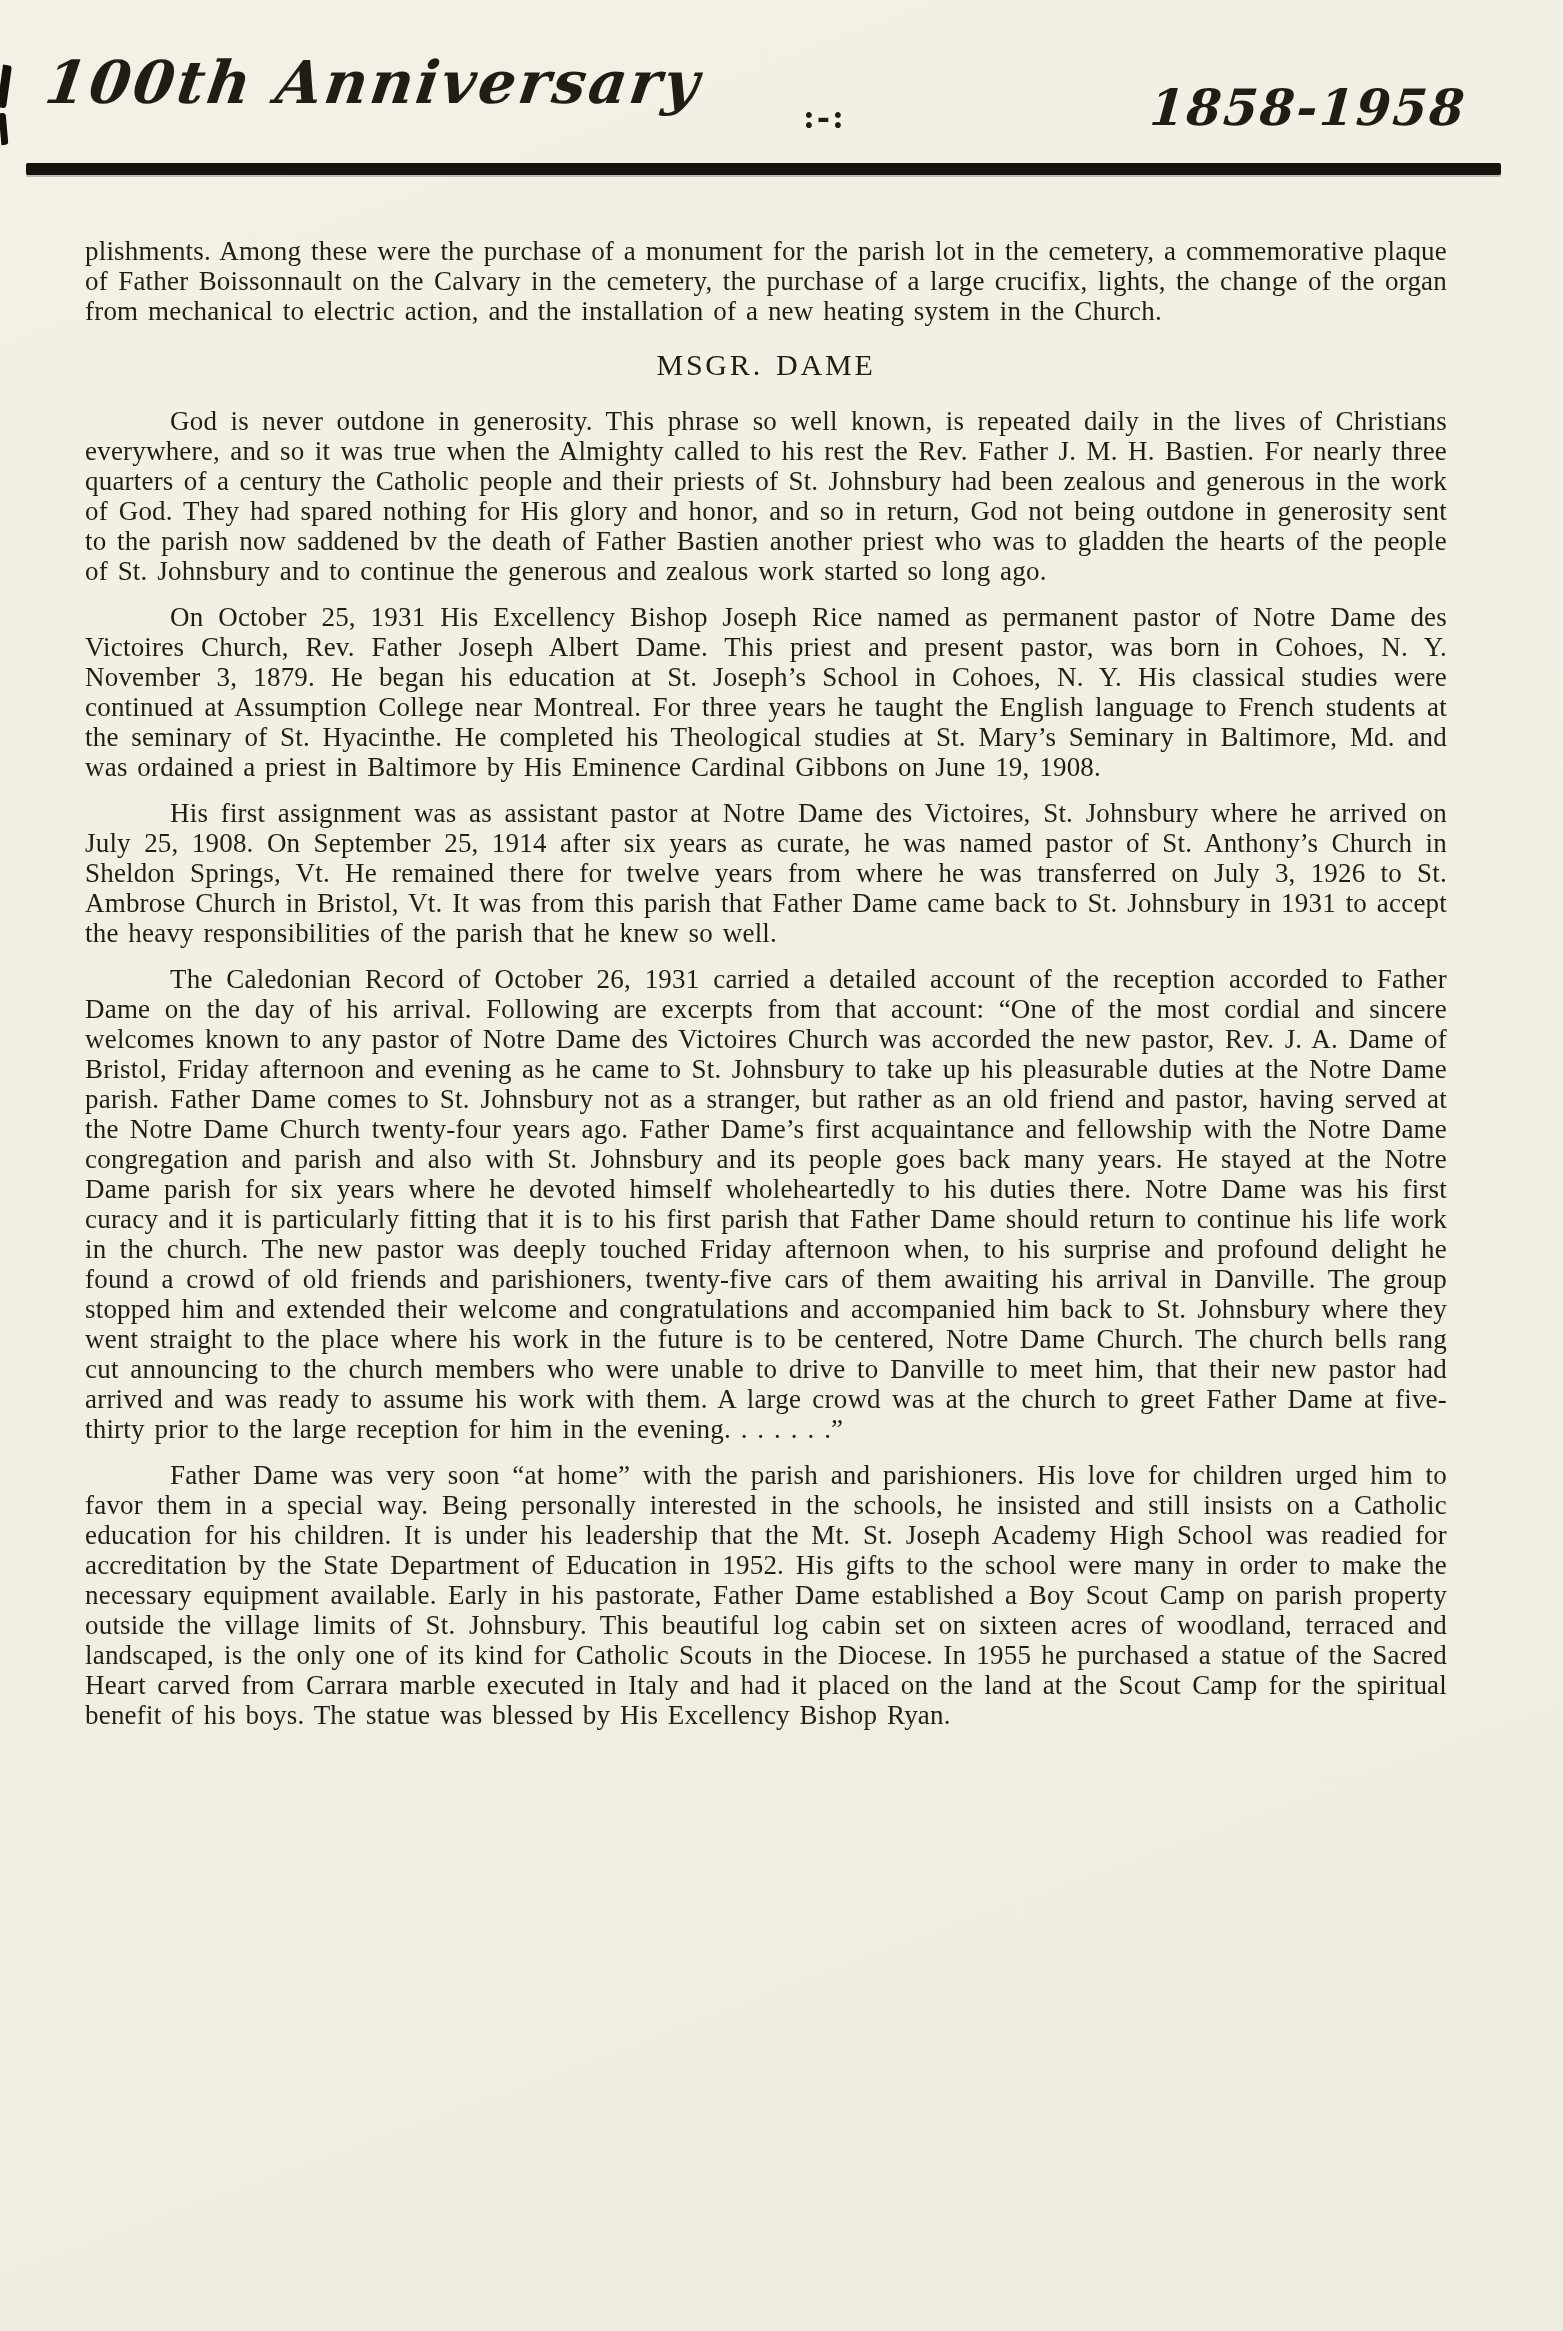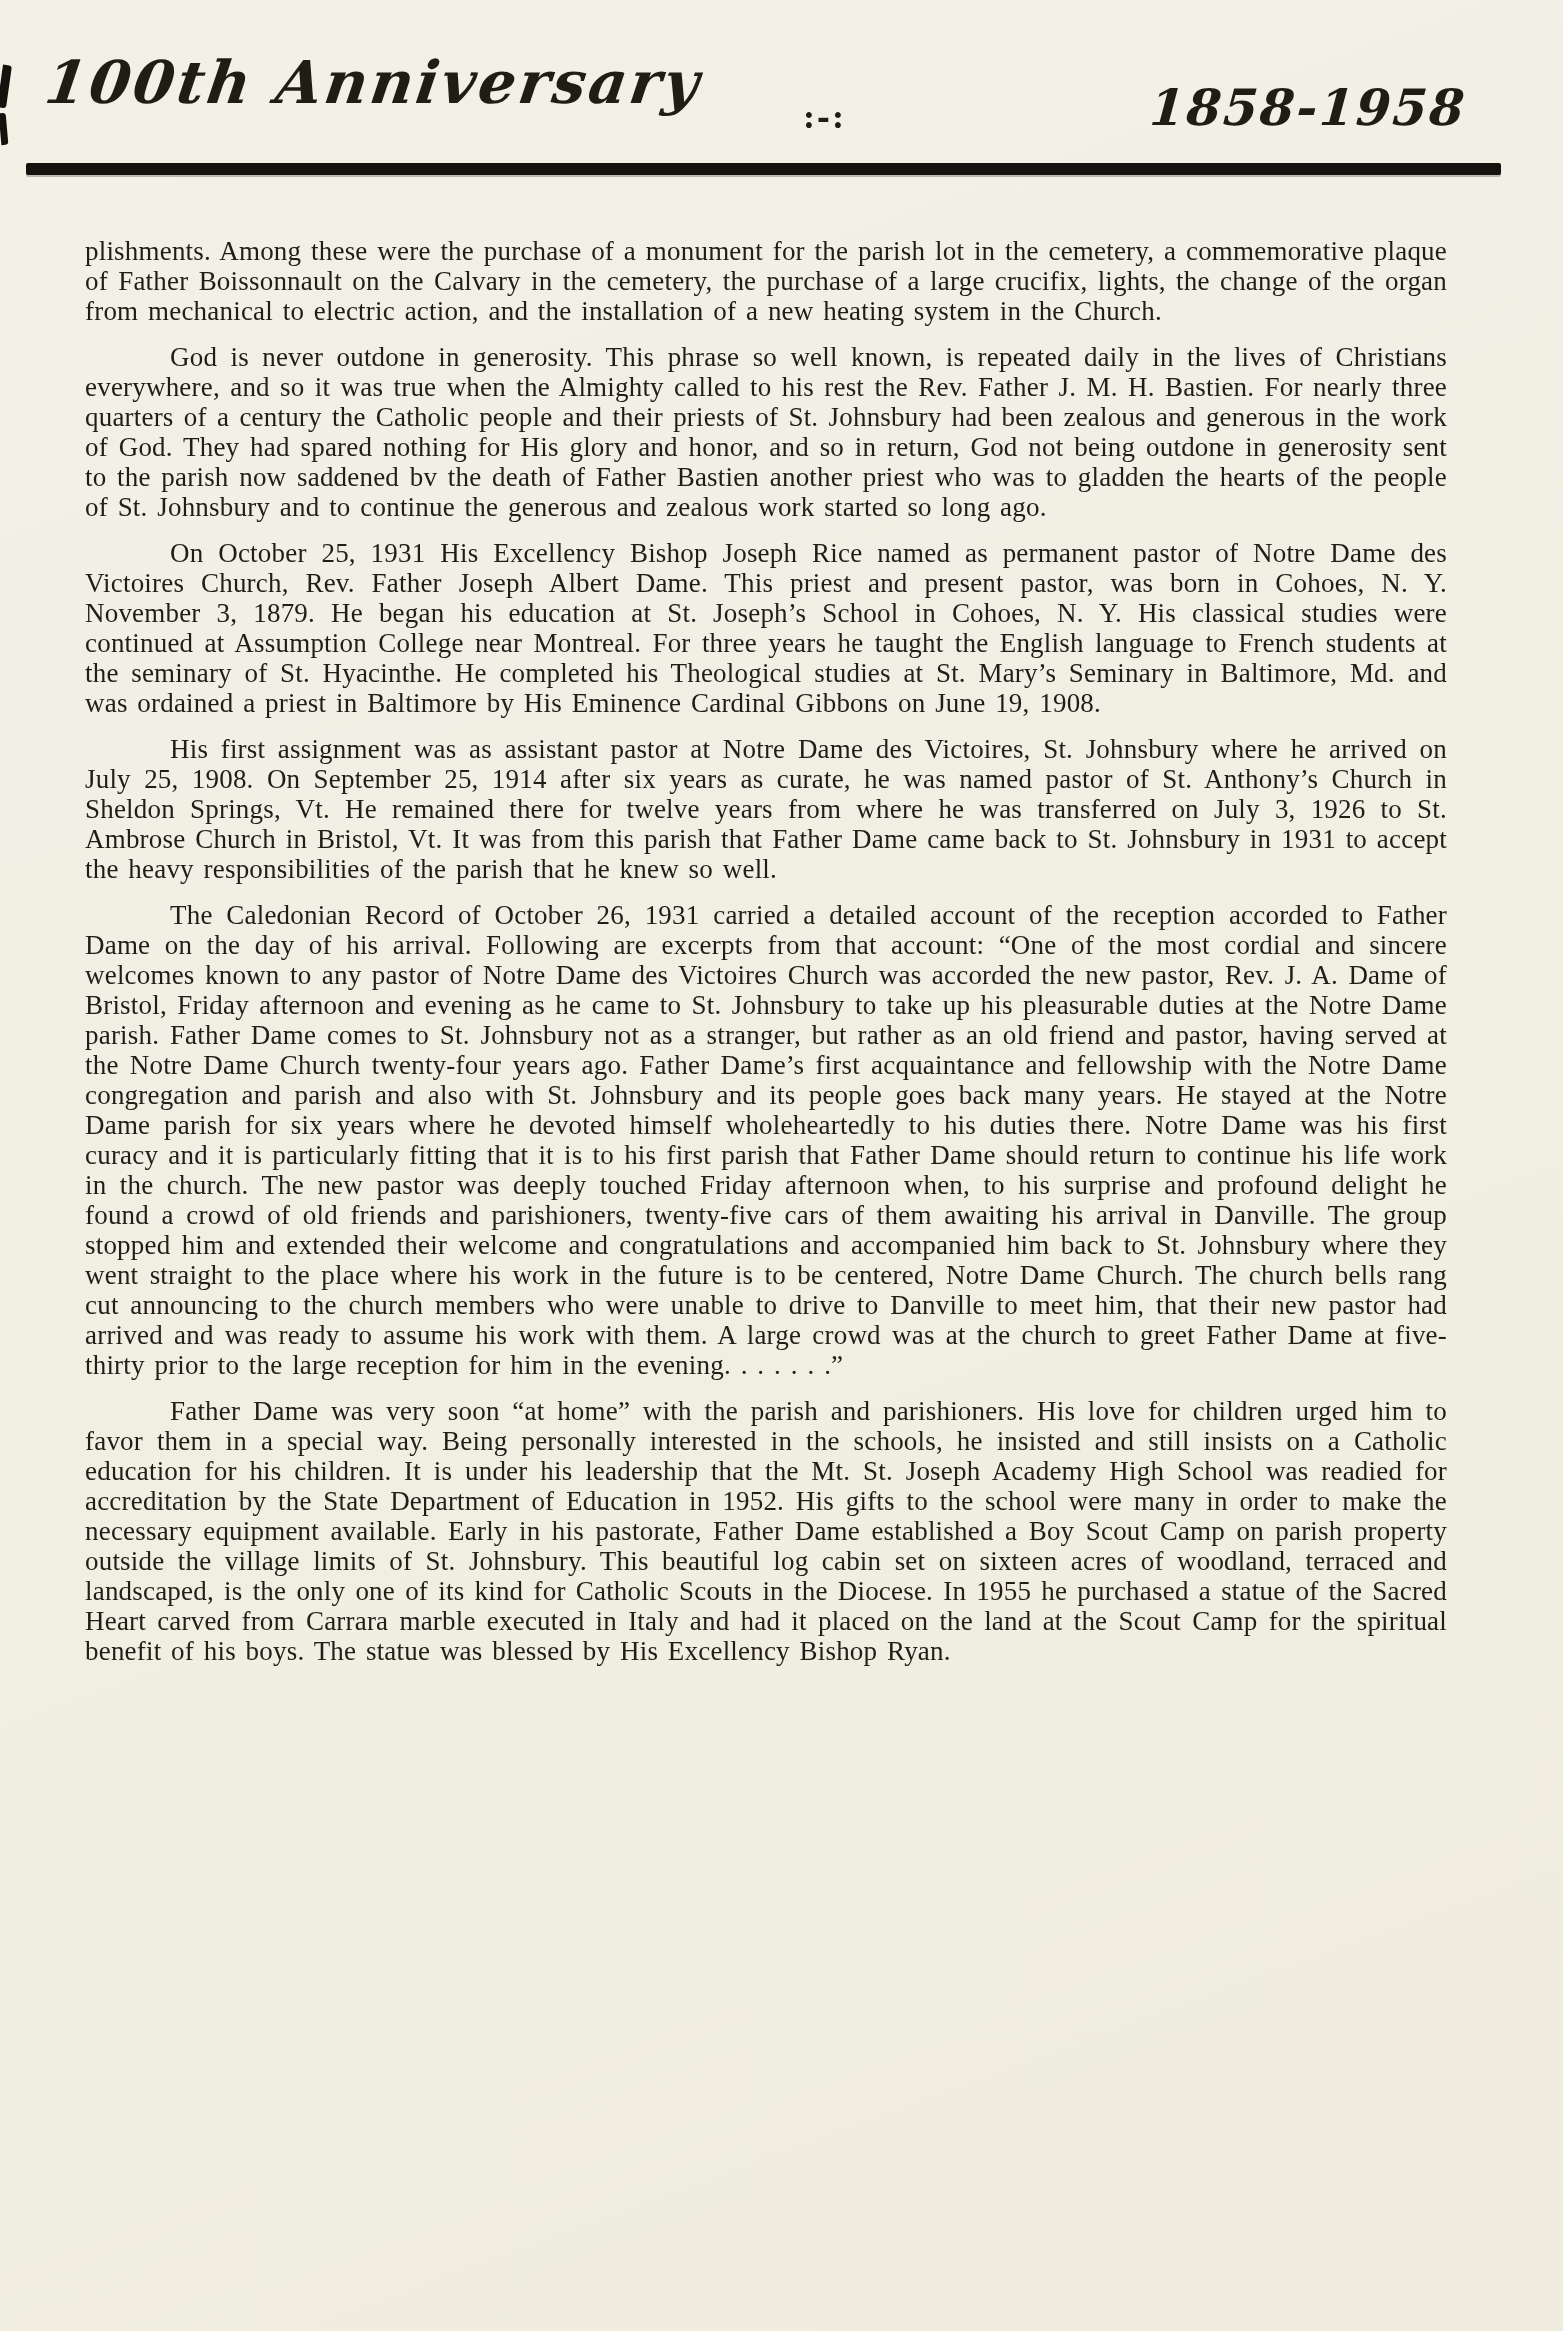--- a/index.html
+++ b/index.html
@@ -112,20 +112,21 @@
   <div class="masthead-sep">:-:</div>
 
   <div class="masthead-years">1858-1958</div>
 
   <div class="masthead-rule"></div>
 
   <div class="article">
 
     <p class="no-indent">plishments.  Among these were the purchase of a monument for the parish lot in the cemetery, a commemorative plaque of Father Boissonnault on the Calvary in the cemetery, the purchase of a large crucifix, lights, the change of the organ from mechanical to electric action, and the installation of a new heating system in the Church.</p>
 
+    <h2 class="section-heading">MSGR. DAME</h2>
 
     <p>God is never outdone in generosity.  This phrase so well known, is repeated daily in the lives of Christians everywhere, and so it was true when the Almighty called to his rest the Rev. Father J. M. H. Bastien.  For nearly three quarters of a century the Catholic people and their priests of St. Johnsbury had been zealous and generous in the work of God.  They had spared nothing for His glory and honor, and so in return, God not being outdone in generosity sent to the parish now saddened bv the death of Father Bastien another priest who was to gladden the hearts of the people of St. Johnsbury and to continue the generous and zealous work started so long ago.</p>
 
     <p>On October 25, 1931 His Excellency Bishop Joseph Rice named as permanent pastor of Notre Dame des Victoires Church, Rev. Father Joseph Albert Dame.  This priest and present pastor, was born in Cohoes, N. Y. November 3, 1879.  He began his education at St. Joseph’s School in Cohoes, N. Y.  His classical studies were continued at Assumption College near Montreal.  For three years he taught the English language to French students at the seminary of St. Hyacinthe.  He completed his Theological studies at St. Mary’s Seminary in Baltimore, Md. and was ordained a priest in Baltimore by His Eminence Cardinal Gibbons on June 19, 1908.</p>
 
     <p>His first assignment was as assistant pastor at Notre Dame des Victoires, St. Johnsbury where he arrived on July 25, 1908.  On September 25, 1914 after six years as curate, he was named pastor of St. Anthony’s Church in Sheldon Springs, Vt.  He remained there for twelve years from where he was transferred on July 3, 1926 to St. Ambrose Church in Bristol, Vt.  It was from this parish that Father Dame came back to St. Johnsbury in 1931 to accept the heavy responsibilities of the parish that he knew so well.</p>
 
     <p>The Caledonian Record of October 26, 1931 carried a detailed account of the reception accorded to Father Dame on the day of his arrival.  Following are excerpts from that account:  “One of the most cordial and sincere welcomes known to any pastor of Notre Dame des Victoires Church was accorded the new pastor, Rev. J. A. Dame of Bristol, Friday afternoon and evening as he came to St. Johnsbury to take up his pleasurable duties at the Notre Dame parish.  Father Dame comes to St. Johnsbury not as a stranger, but rather as an old friend and pastor, having served at the Notre Dame Church twenty-four years ago.  Father Dame’s first acquaintance and fellowship with the Notre Dame congregation and parish and also with St. Johnsbury and its people goes back many years.  He stayed at the Notre Dame parish for six years where he devoted himself wholeheartedly to his duties there.  Notre Dame was his first curacy and it is particularly fitting that it is to his first parish that Father Dame should return to continue his life work in the church.  The new pastor was deeply touched Friday afternoon when, to his surprise and profound delight he found a crowd of old friends and parishioners, twenty-five cars of them awaiting his arrival in Danville.  The group stopped him and extended their welcome and congratulations and accompanied him back to St. Johnsbury where they went straight to the place where his work in the future is to be centered, Notre Dame Church.  The church bells rang cut announcing to the church members who were unable to drive to Danville to meet him, that their new pastor had arrived and was ready to assume his work with them.  A large crowd was at the church to greet Father Dame at five-thirty prior to the large reception for him in the evening. . . . . . .”</p>
 
     <p>Father Dame was very soon “at home” with the parish and parishioners.  His love for children urged him to favor them in a special way.  Being personally interested in the schools, he insisted and still insists on a Catholic education for his children.  It is under his leadership that the Mt. St. Joseph Academy High School was readied for accreditation by the State Department of Education in 1952.  His gifts to the school were many in order to make the necessary equipment available.  Early in his pastorate, Father Dame established a Boy Scout Camp on parish property outside the village limits of St. Johnsbury.  This beautiful log cabin set on sixteen acres of woodland, terraced and landscaped, is the only one of its kind for Catholic Scouts in the Diocese.  In 1955 he purchased a statue of the Sacred Heart carved from Carrara marble executed in Italy and had it placed on the land at the Scout Camp for the spiritual benefit of his boys.  The statue was blessed by His Excellency Bishop Ryan.</p>

